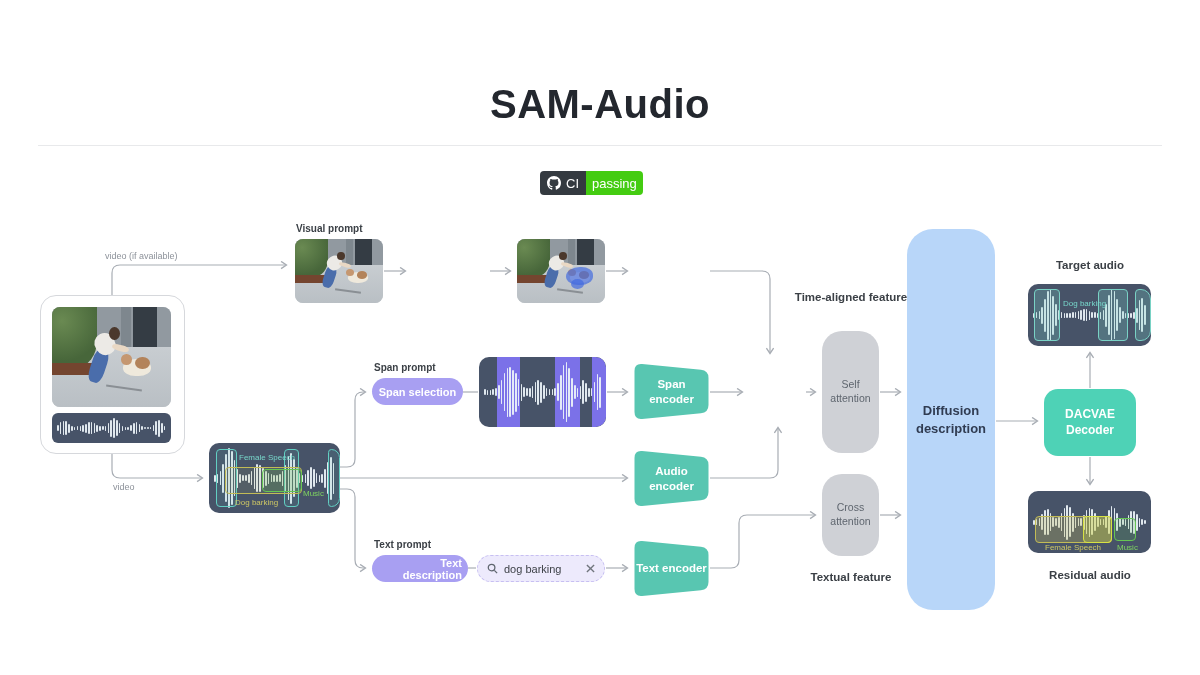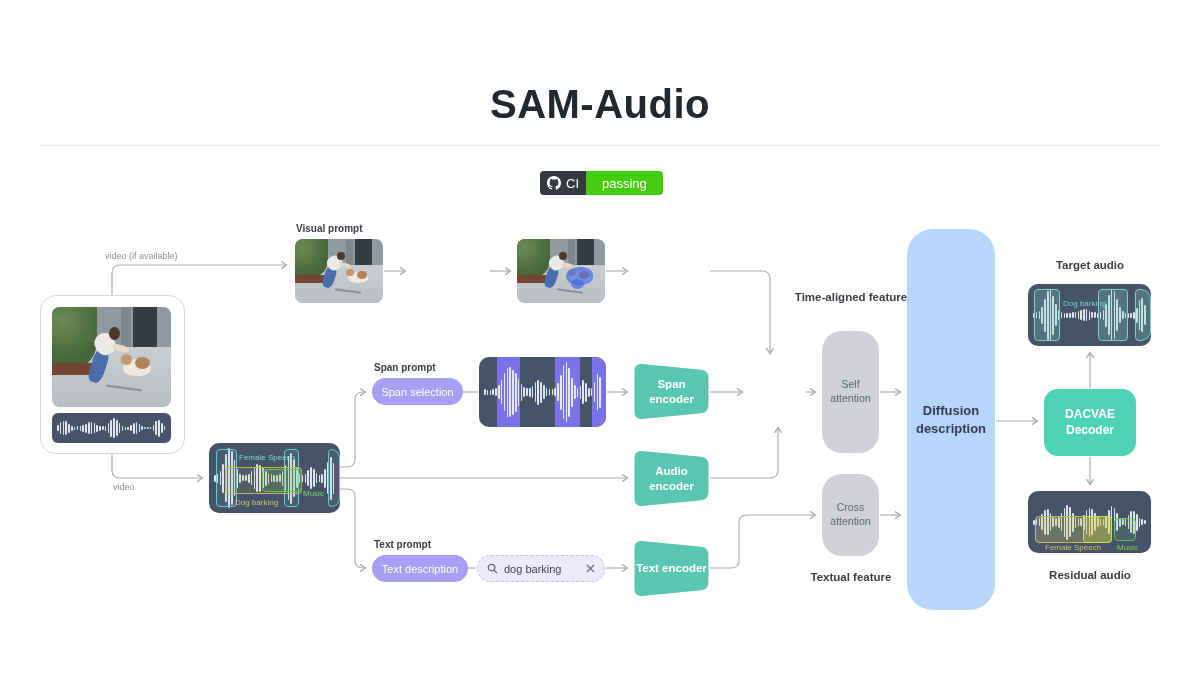--- a/index.html
+++ b/index.html
@@ -5,21 +5,21 @@
   html,body{margin:0;padding:0;background:#fff;}
   .stage{position:relative;width:1200px;height:675px;background:#ffffff;overflow:hidden;
          font-family:"Liberation Sans",sans-serif;}
   .title{position:absolute;left:0;top:82px;width:100%;text-align:center;font-size:40px;
          font-weight:700;color:#23272e;letter-spacing:0.5px;}
   .divider{position:absolute;left:38px;top:145px;width:1124px;height:1px;background:#e8e9eb;}
   
   .badge{position:absolute;left:540px;top:171px;display:flex;height:24px;border-radius:4px;
          overflow:hidden;font-size:13px;color:#fff;text-decoration:none;cursor:pointer;}
   .badge-left{background:#343a40;display:flex;align-items:center;gap:5px;padding:0 7px;}
-  .badge-right{background:#44cc11;display:flex;align-items:center;padding:0 16px;}
+  .badge-right{background:#44cc11;display:flex;align-items:center;padding:0 6px;}
   
   .watermark{position:absolute;right:32px;top:162px;display:flex;align-items:center;gap:8px;
              color:#dcdcdc;}
   .wm-text{display:flex;flex-direction:column;line-height:1.1;}
   .wm-site{font-size:13px;font-weight:700;letter-spacing:3px;}
   .wm-name{font-size:19px;font-weight:700;letter-spacing:2px;}
   
   .wires{position:absolute;left:0;top:0;pointer-events:none;}
   
   .lbl{position:absolute;font-size:10px;font-weight:700;color:#3b4046;}
@@ -31,21 +31,21 @@
   .photo{position:absolute;border-radius:8px;overflow:hidden;background:#c3c8cc;}
   .ph{position:absolute;}
   .samx{position:absolute;border-radius:12px;background:#2c6ce5;display:flex;align-items:center;
         justify-content:center;color:#fff;font-weight:700;font-size:14px;}
   .encoder{position:absolute;width:75px;height:57px;}
   .encoder svg{position:absolute;left:0;top:0;}
   .encoder span{position:absolute;inset:0;display:flex;align-items:center;justify-content:center;
         color:#fff;font-size:11.5px;font-weight:600;text-align:center;line-height:1.25;}
   .pill{position:absolute;height:27px;border-radius:14px;background:#a89ff2;color:#fff;border:none;
         font-family:"Liberation Sans",sans-serif;
-        font-size:11px;font-weight:400;display:flex;align-items:center;justify-content:center;cursor:pointer;text-align:right;}
+        font-size:11px;font-weight:700;display:flex;align-items:center;justify-content:center;cursor:pointer;text-align:right;}
   .searchbox{position:absolute;height:27px;border-radius:14px;background:#edeafc;border:1px dashed #c7bff2;
         display:flex;align-items:center;gap:6px;padding:0 9px;box-sizing:border-box;}
   .searchbox .q{font-size:11px;color:#3e4248;flex:1;}
   .concat{position:absolute;left:749px;top:362px;width:56px;height:58px;border-radius:10px;background:#6456da;
         display:flex;align-items:center;justify-content:center;color:#fff;font-weight:700;font-size:12.5px;}
   .attn{position:absolute;width:57px;border-radius:20px;background:#cfd1d6;display:flex;align-items:center;
         justify-content:center;text-align:center;color:#5f666f;font-size:10.5px;line-height:1.3;}
   .diffusion{position:absolute;left:907px;top:229px;width:88px;height:381px;border-radius:26px;background:#b8d6f9;
         display:flex;align-items:center;justify-content:center;text-align:center;color:#303c52;
         font-size:13px;font-weight:700;line-height:1.35;}

